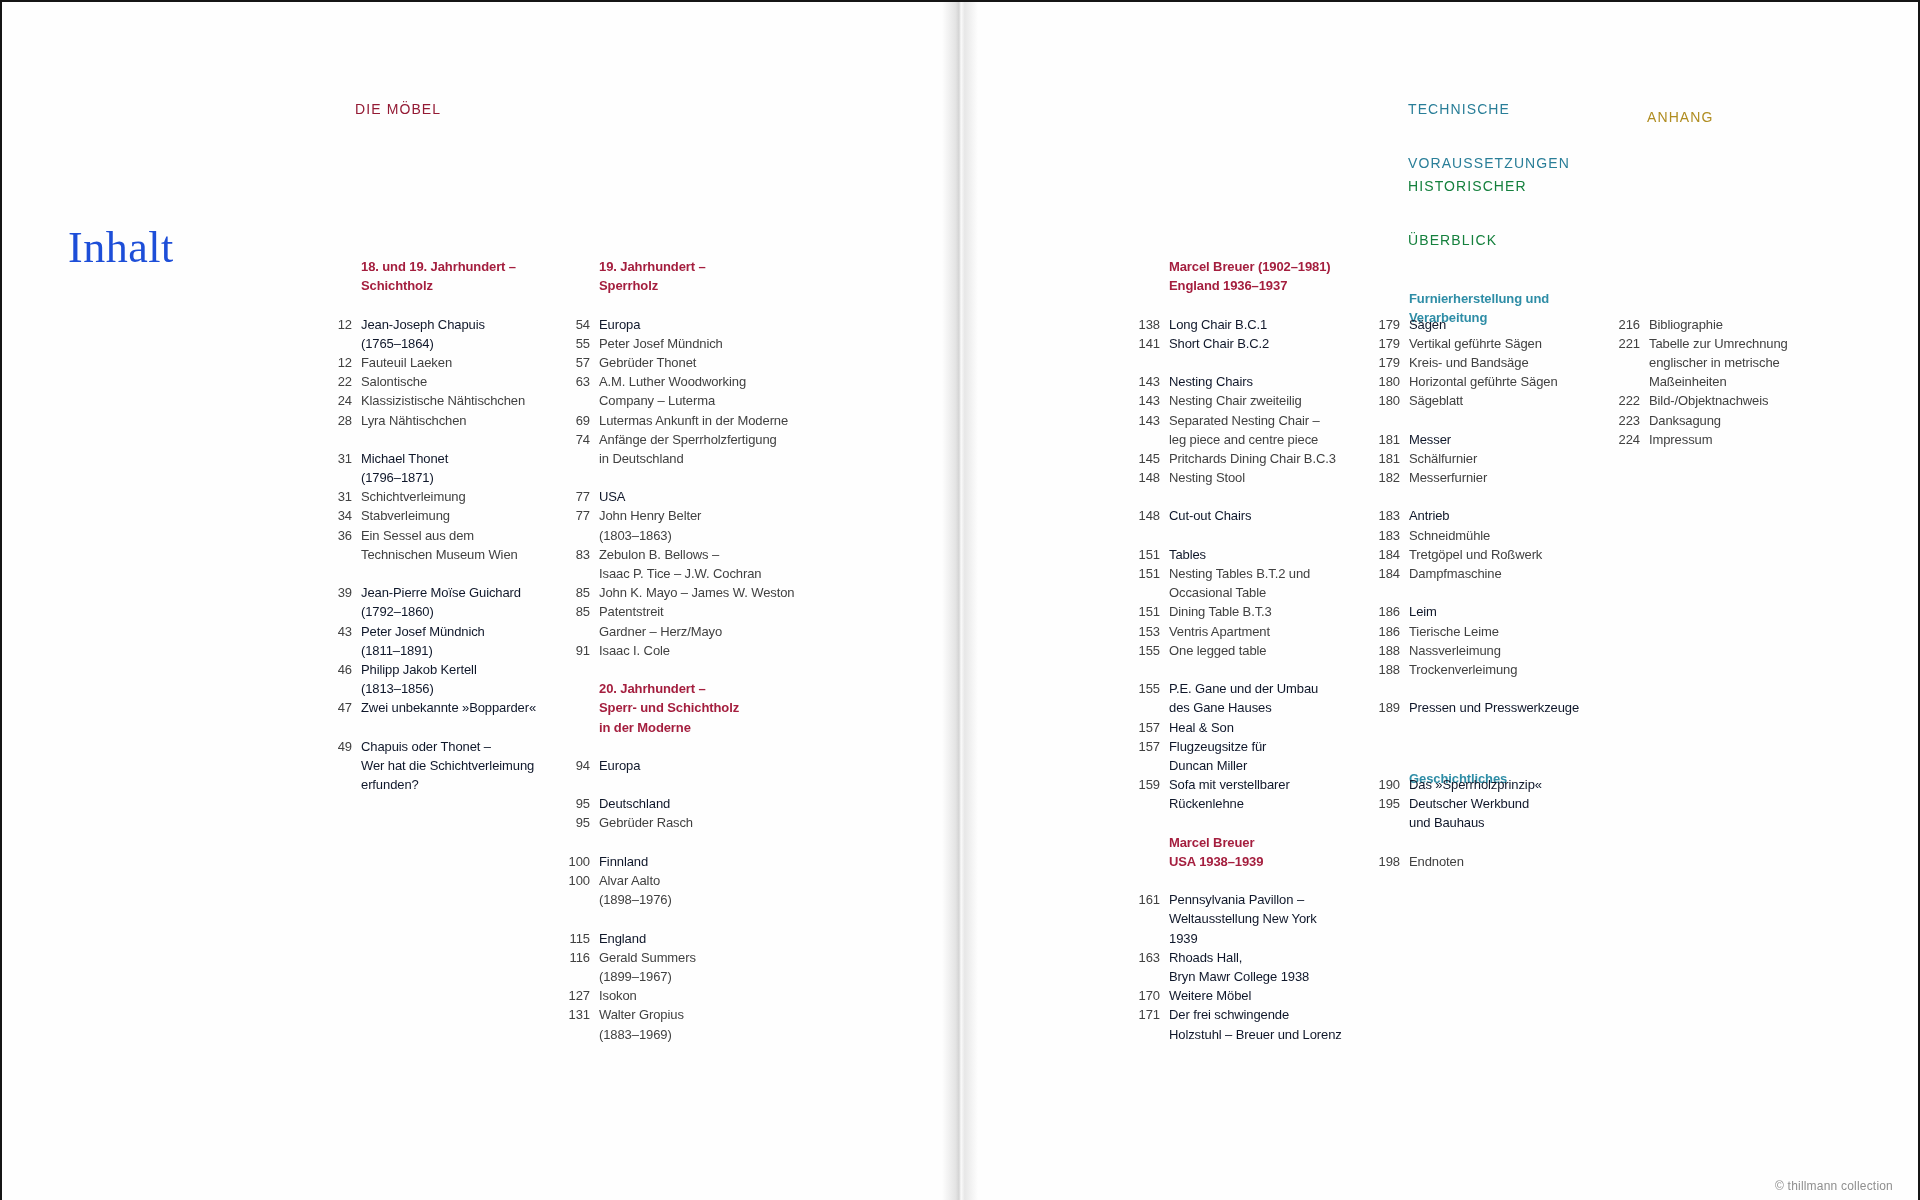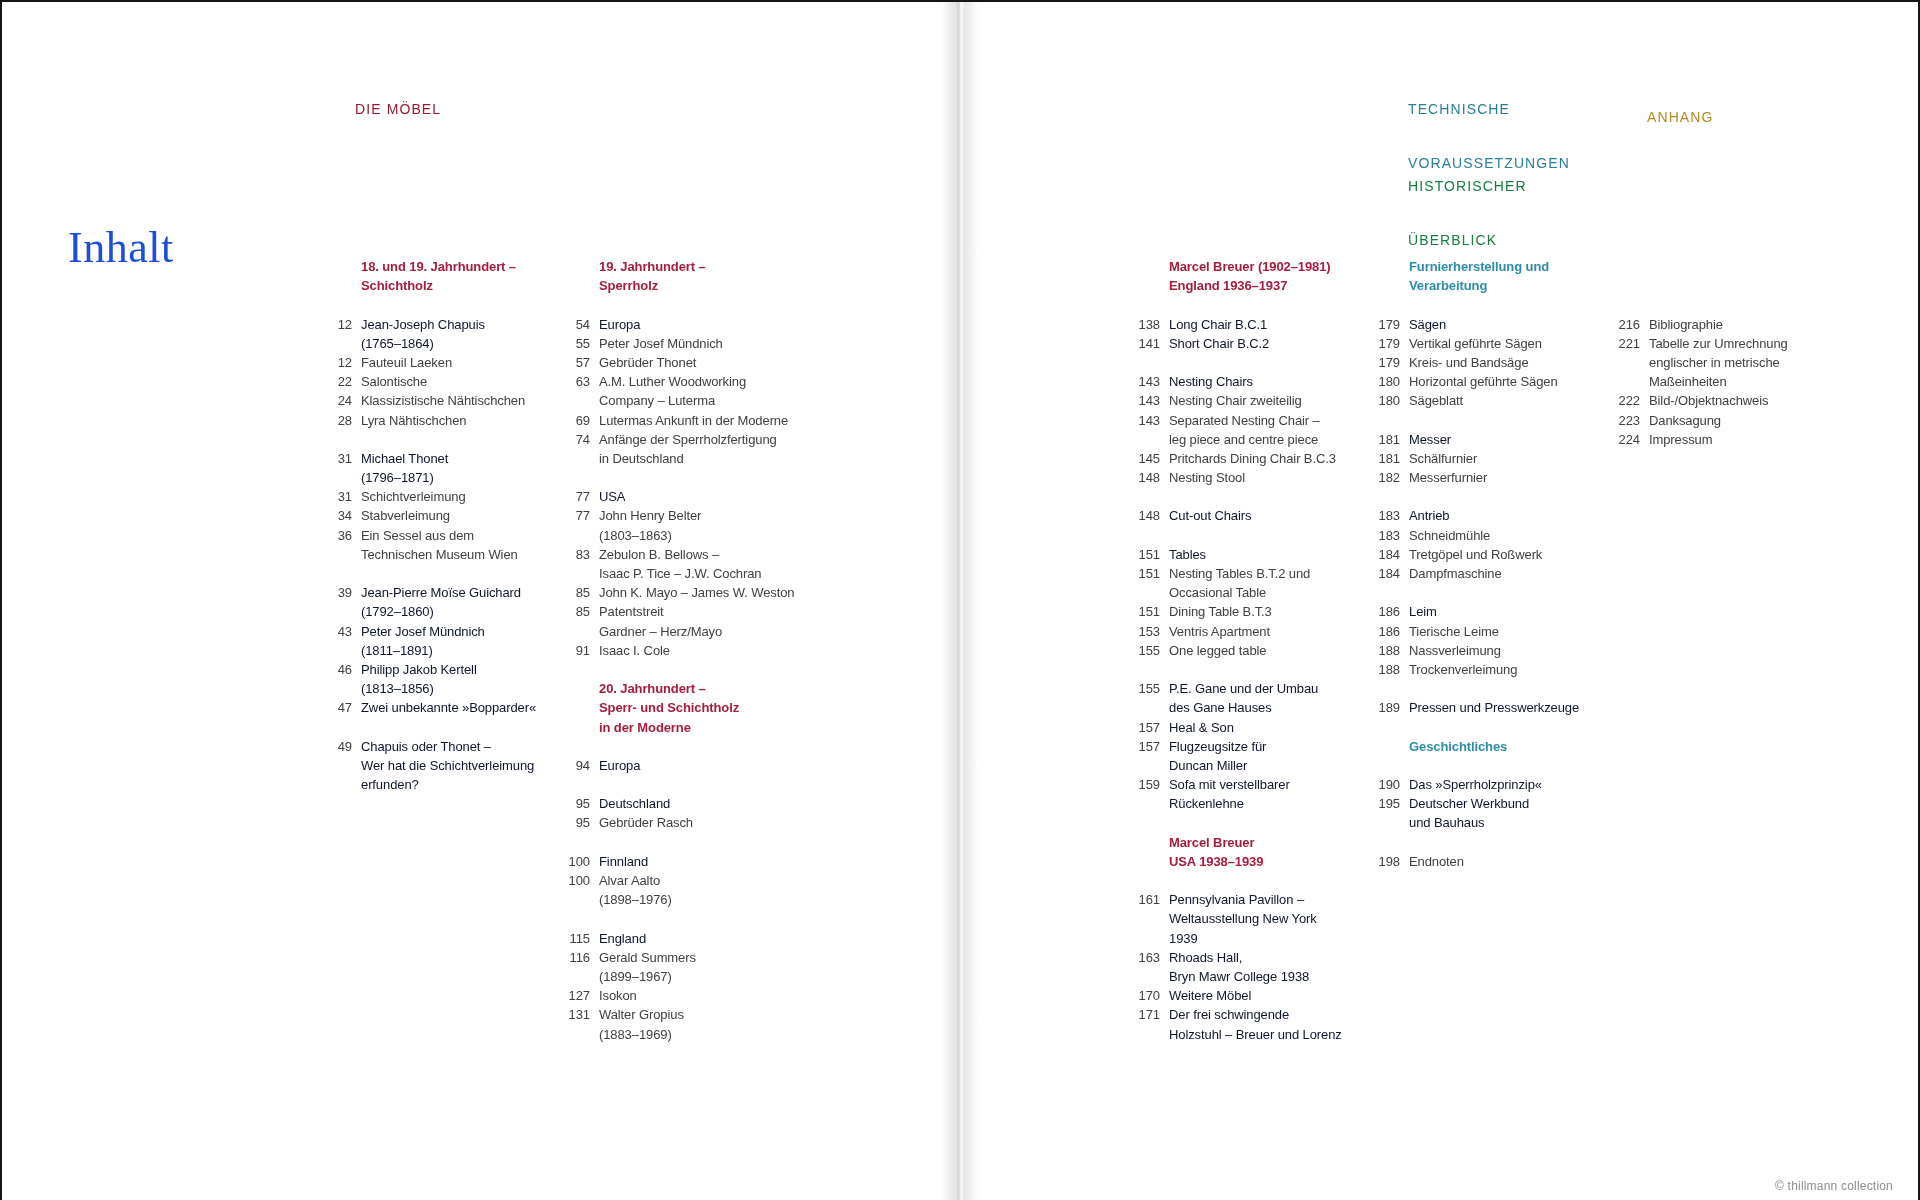--- a/index.html
+++ b/index.html
@@ -43,21 +43,21 @@
   #colA{left:318px;}
   #colB{left:556px;}
   #colC{left:1126px;}
   #colD{left:1366px;}
   #colE{left:1606px;}
   .row{display:flex;height:19.2px;line-height:19.2px;font-size:13px;letter-spacing:-0.1px;}
   .num{width:34px;flex:none;text-align:right;color:#414141;font-weight:normal;}
   .txt{padding-left:9px;white-space:nowrap;color:#414141;}
   .txt.b{font-weight:normal;color:#0f172a;}
   .txt.h{font-weight:bold;color:var(--accent-red,#a41e3e);text-align:right;}
-  .txt.t{font-weight:bold;color:var(--accent-teal-light,#2e8da6);}
+  .txt.t{font-weight:bold;color:var(--accent-teal-light,#2e8da6);margin-top:32px;}
   .credit{
     position:absolute;right:27px;bottom:7px;
     font-size:12px;color:#8f8f8f;letter-spacing:0.2px;
   }
 </style>
 </head>
 <body>
 
 <div class="page left"></div>
 <div class="page right"></div>

